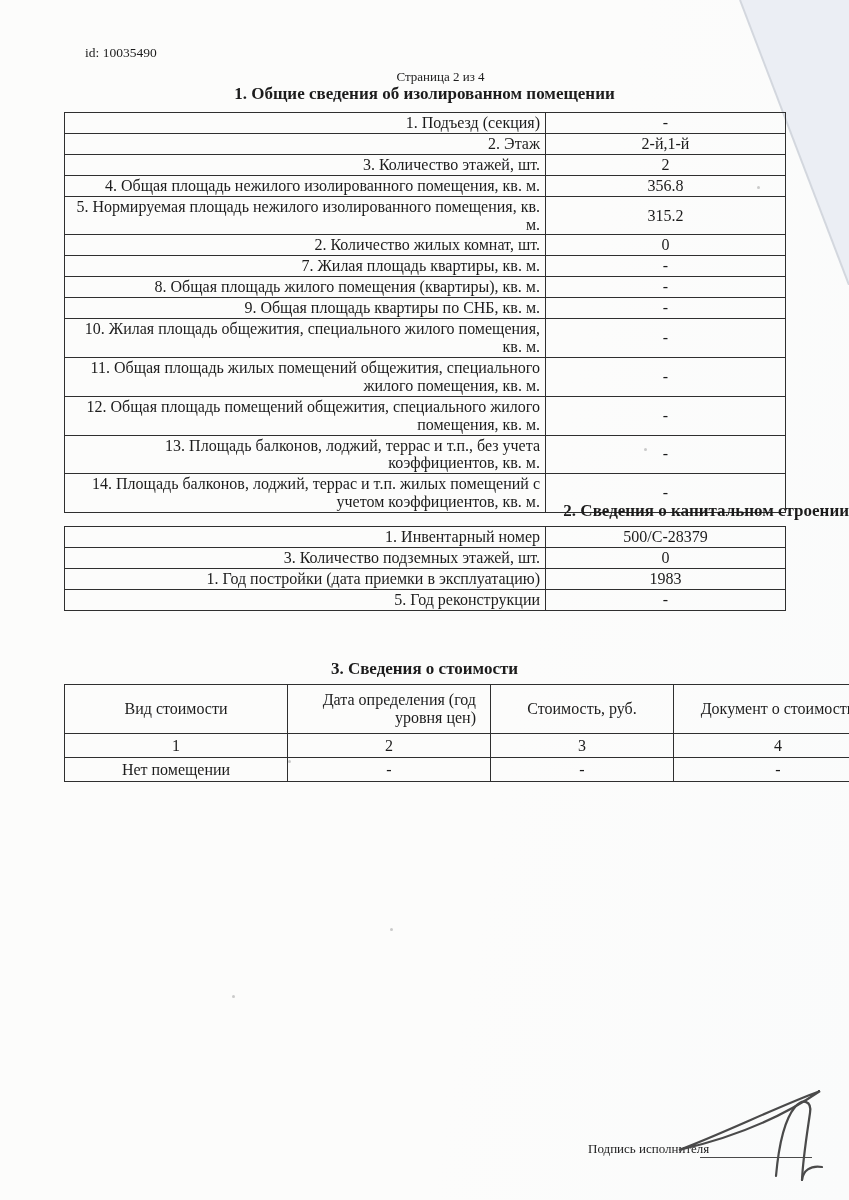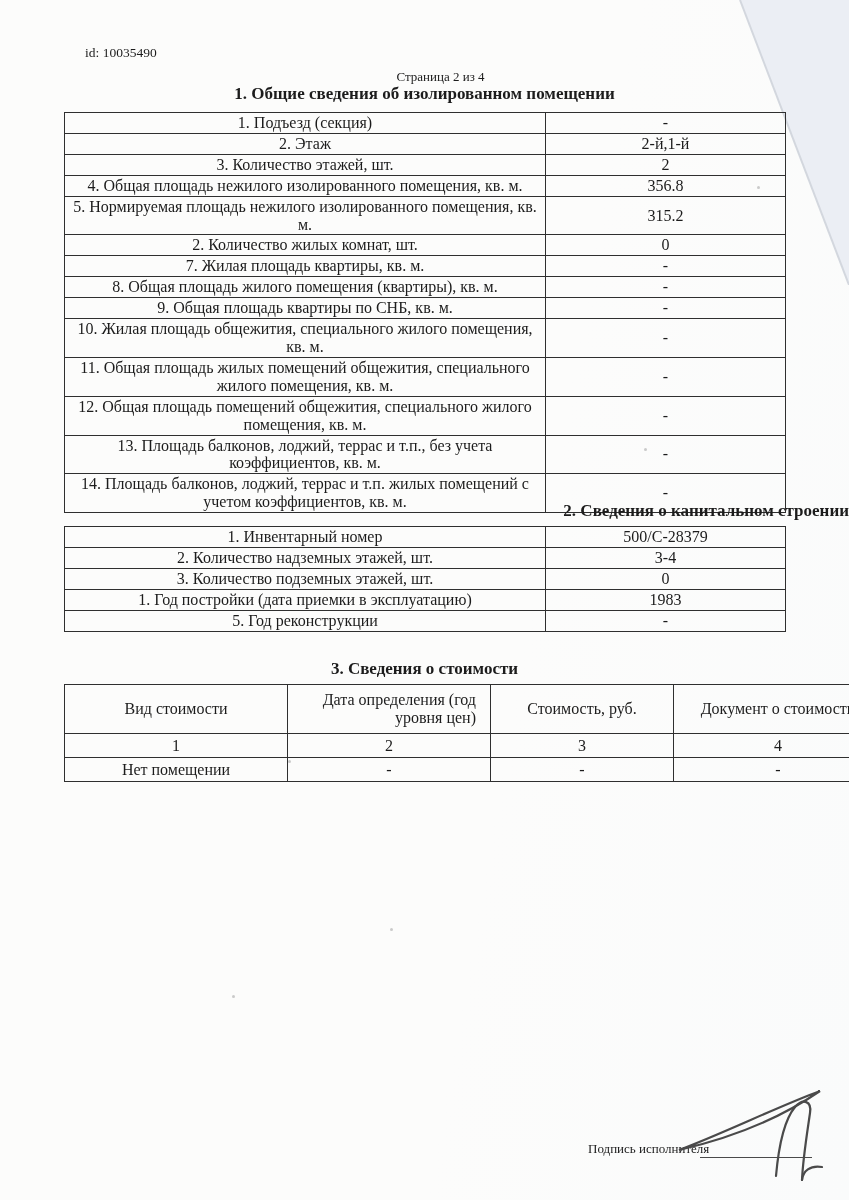--- a/index.html
+++ b/index.html
@@ -18,21 +18,21 @@
   .sec-title{position:absolute;left:0;width:100%;text-align:center;font-weight:bold;font-size:17px;}
   #title1{top:84px;}
   #title2{top:501px;text-align:right;}
   #title3{top:659px;}
   
   table{border-collapse:collapse;table-layout:fixed;}
   td,th{border:1.5px solid #2f2f2f;font-size:16px;line-height:1.12;padding:1px 5px;font-weight:normal;}
   .kv-table{position:absolute;left:64px;width:722px;}
   #table1{top:112px;}
   #table2{top:526px;}
-  .kv-table td.lbl{width:470px;text-align:center;vertical-align:middle;}
+  .kv-table td.lbl{width:470px;text-align:right;vertical-align:middle;}
   .kv-table td.val{text-align:center;vertical-align:middle;}
   #table3{position:absolute;left:64px;top:684px;width:722px;}
   #table3 th{text-align:center;vertical-align:middle;height:44px;}
   #table3 td{text-align:center;height:21px;}
   .c1{width:212px;} .c2{width:174px;} .c3{width:172px;} .c4{width:164px;}
   #table3 th.c4{padding:2px 22px;}
   #table3 th.c2{padding:2px 14px;text-align:right;}
   .num-row td{height:20px;}
   
   .fold{position:absolute;top:0;right:0;}
@@ -119,24 +119,20 @@
   </table>
 
   <div class="sec-title" id="title2">2. Сведения о капитальном строении</div>
   <table class="kv-table" id="table2">
     <tbody>
       <tr>
           <td class="lbl">1. Инвентарный номер</td>
           <td class="val">500/С-28379</td>
         </tr>
       <tr>
-          <td class="lbl">2. Количество надземных этажей, шт.</td>
-          <td class="val">3-4</td>
-        </tr>
-      <tr>
           <td class="lbl">3. Количество подземных этажей, шт.</td>
           <td class="val">0</td>
         </tr>
       <tr>
           <td class="lbl">1. Год постройки (дата приемки в эксплуатацию)</td>
           <td class="val">1983</td>
         </tr>
       <tr>
           <td class="lbl">5. Год реконструкции</td>
           <td class="val">-</td>

